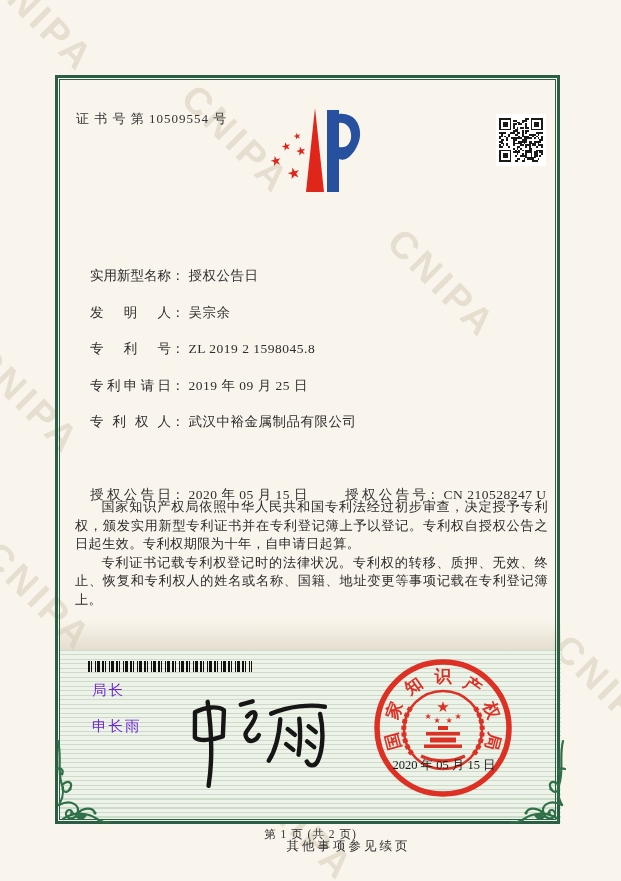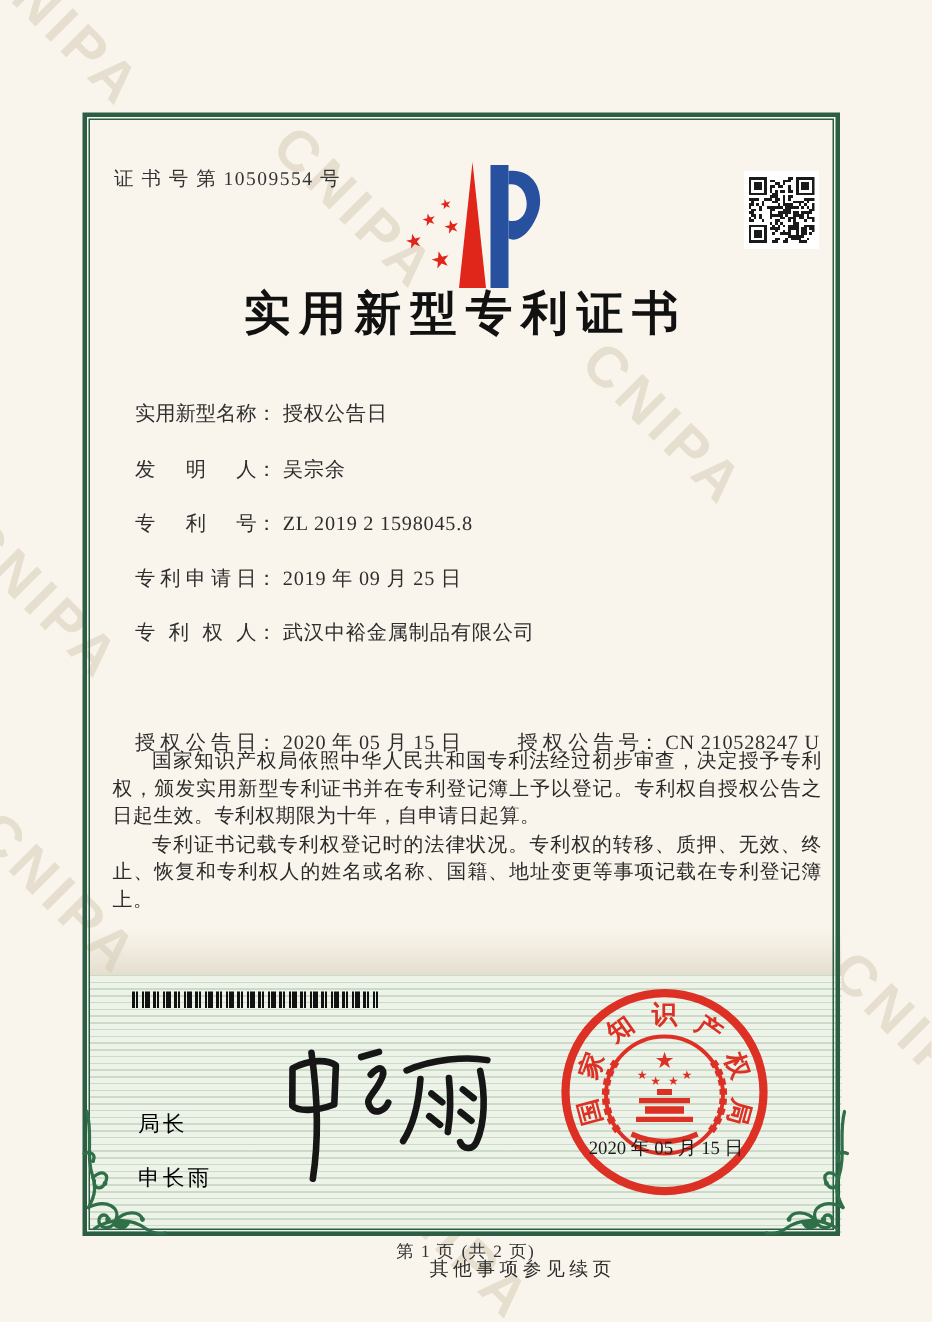--- a/index.html
+++ b/index.html
@@ -44,22 +44,22 @@
   .band{position:absolute;left:60px;top:650px;width:501px;height:173px;
         background:#eef3e9;
         background-image:repeating-linear-gradient(180deg, rgba(148,180,145,0.38) 0px,
           rgba(148,180,145,0.38) 1px, rgba(0,0,0,0) 1px, rgba(0,0,0,0) 4.5px);}
 
   .barcode{position:absolute;left:88px;top:661px;width:164px;height:11px;
      background:
        repeating-linear-gradient(90deg,#111 0 2px,transparent 2px 3px,#111 3px 4px,transparent 4px 7px,
          #111 7px 8px,transparent 8px 9px,#111 9px 12px,transparent 12px 14px);}
 
-  .signer{position:absolute;left:92px;top:740px;font-family:"Liberation Sans",sans-serif;
-          font-size:14.5px;color:#000000;letter-spacing:2px;}
+  .signer{position:absolute;left:92px;top:681px;font-family:"Liberation Sans",sans-serif;
+          font-size:14.5px;color:#6d28d9;letter-spacing:2px;}
   .signer .nm{margin-top:17px;}
 
   .signature{position:absolute;left:182px;top:688px;transform:rotate(-2deg);}
 
   .seal{position:absolute;left:371px;top:656px;}
   .seal-date{position:absolute;left:381px;top:757px;width:126px;text-align:center;
              font-size:12.5px;color:#1b1b1b;white-space:nowrap;}
 
   .page-no{position:absolute;left:59px;top:803px;width:503px;text-align:center;
            font-size:11.5px;color:#333;letter-spacing:1px;margin-top:24px;}
@@ -141,21 +141,20 @@
     <path d="M81,8 C99,6 106,24 100,38 C95,50 87,56 81,53 L81,41 C89,43 94,36 93,28 C92,20 87,16 81,17 Z" fill="#27509f"></path>
     <g fill="#e0251b" font-family="'DejaVu Sans',sans-serif" text-anchor="middle">
       <text x="40" y="33" font-size="9" transform="rotate(-14 40 33)">★</text>
       <text x="29" y="44" font-size="11" transform="rotate(-14 29 44)">★</text>
       <text x="44" y="49" font-size="12" transform="rotate(-14 44 49)">★</text>
       <text x="19" y="59" font-size="13" transform="rotate(-14 19 59)">★</text>
       <text x="37" y="72" font-size="15" transform="rotate(-14 37 72)">★</text>
     </g>
   </svg>
 
-  <div class="title">实用新型专利证书</div>
 
   <div class="frow" style="top:267px;">
     <span class="lbl">实用新型名称</span><span class="colon">：</span><span class="val">授权公告日</span>
   </div>
   <div class="frow" style="top:304px;">
     <span class="lbl">发明人</span><span class="colon">：</span><span class="val">吴宗余</span>
   </div>
   <div class="frow" style="top:340px;">
     <span class="lbl">专利号</span><span class="colon">：</span><span class="val">ZL 2019 2 1598045.8</span>
   </div>

